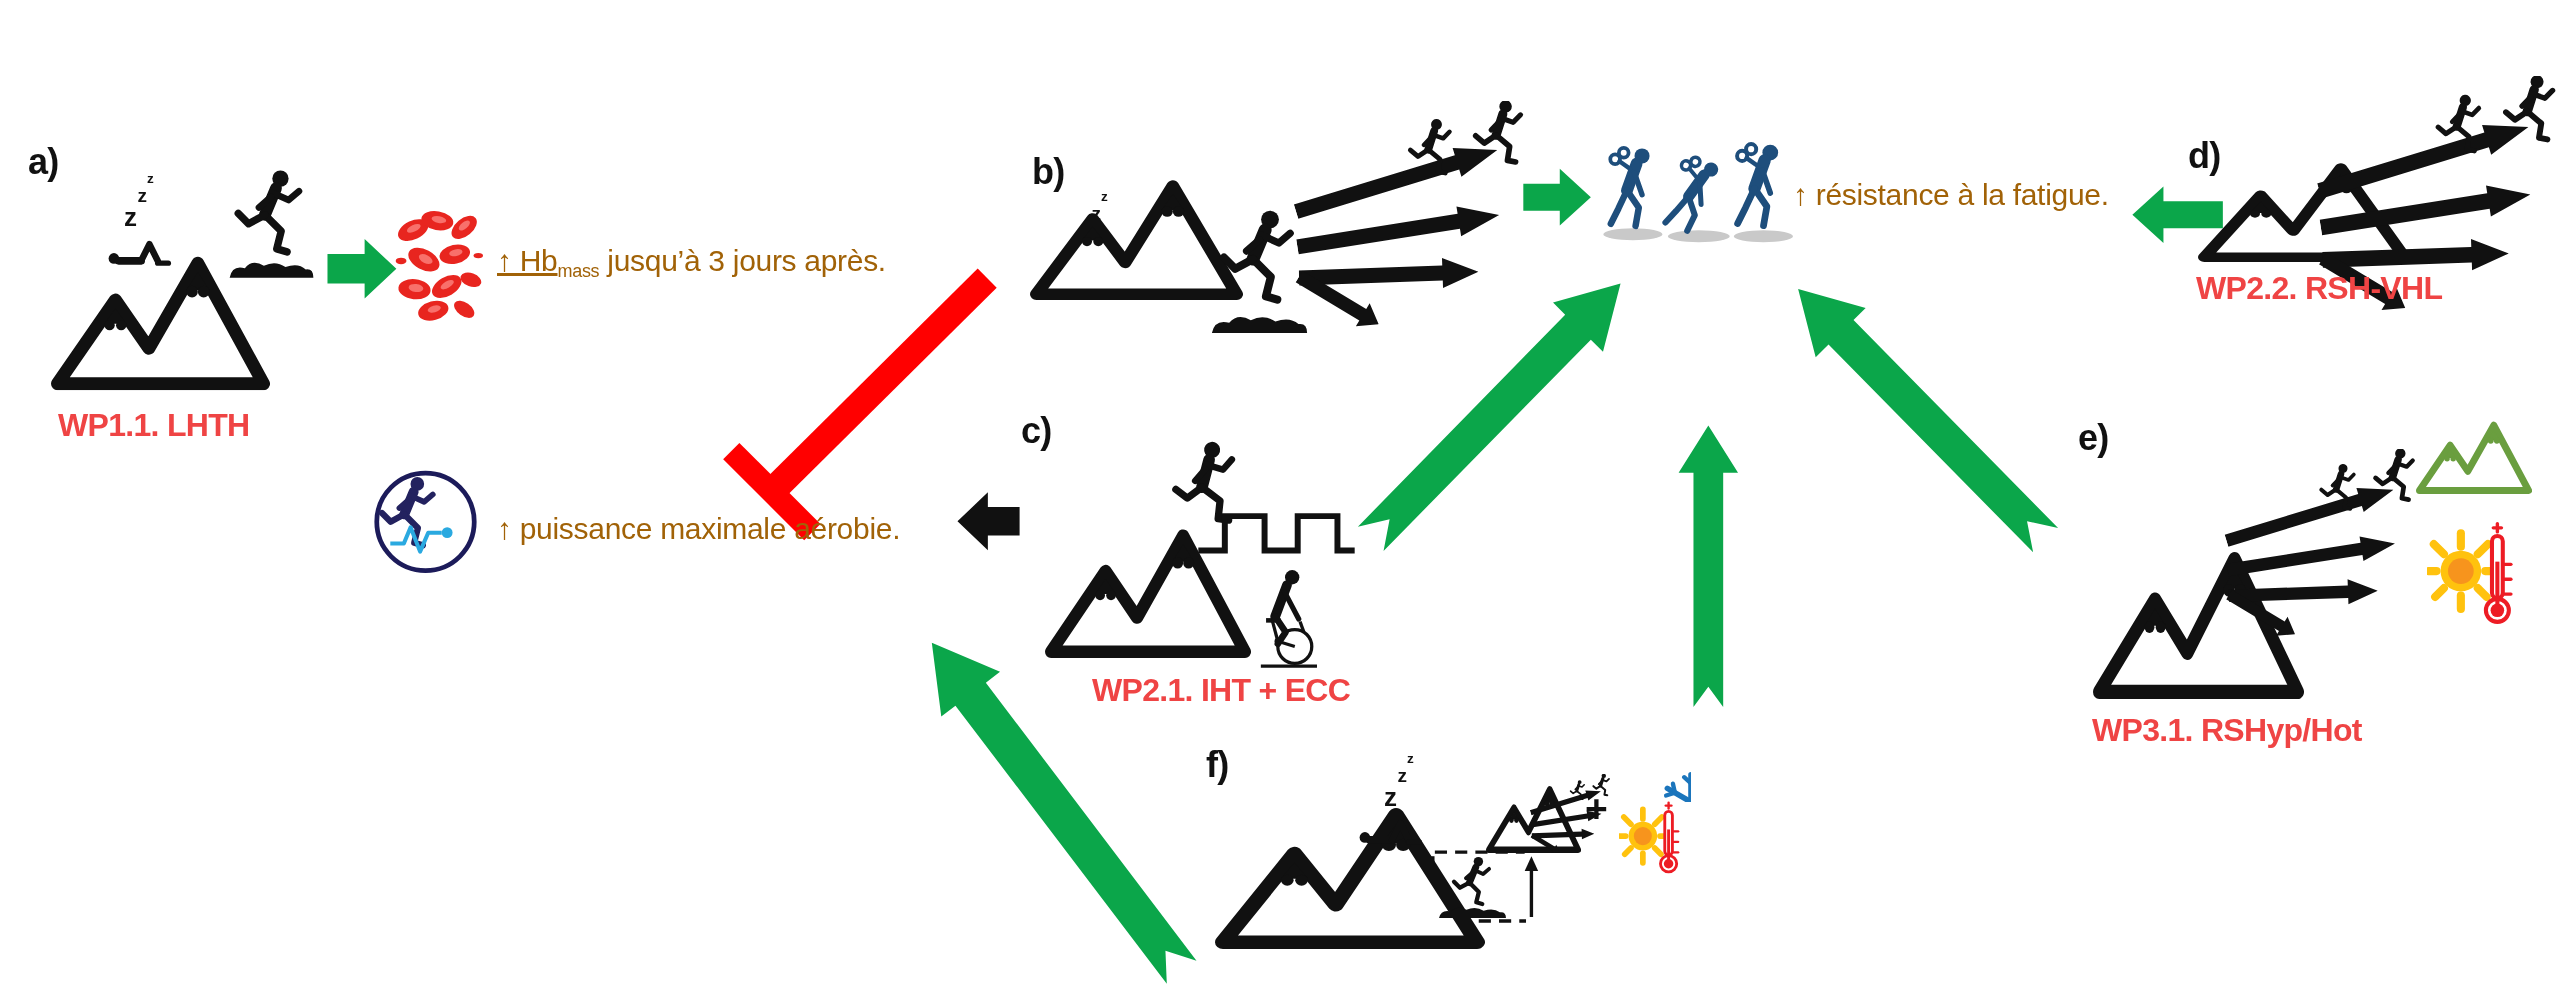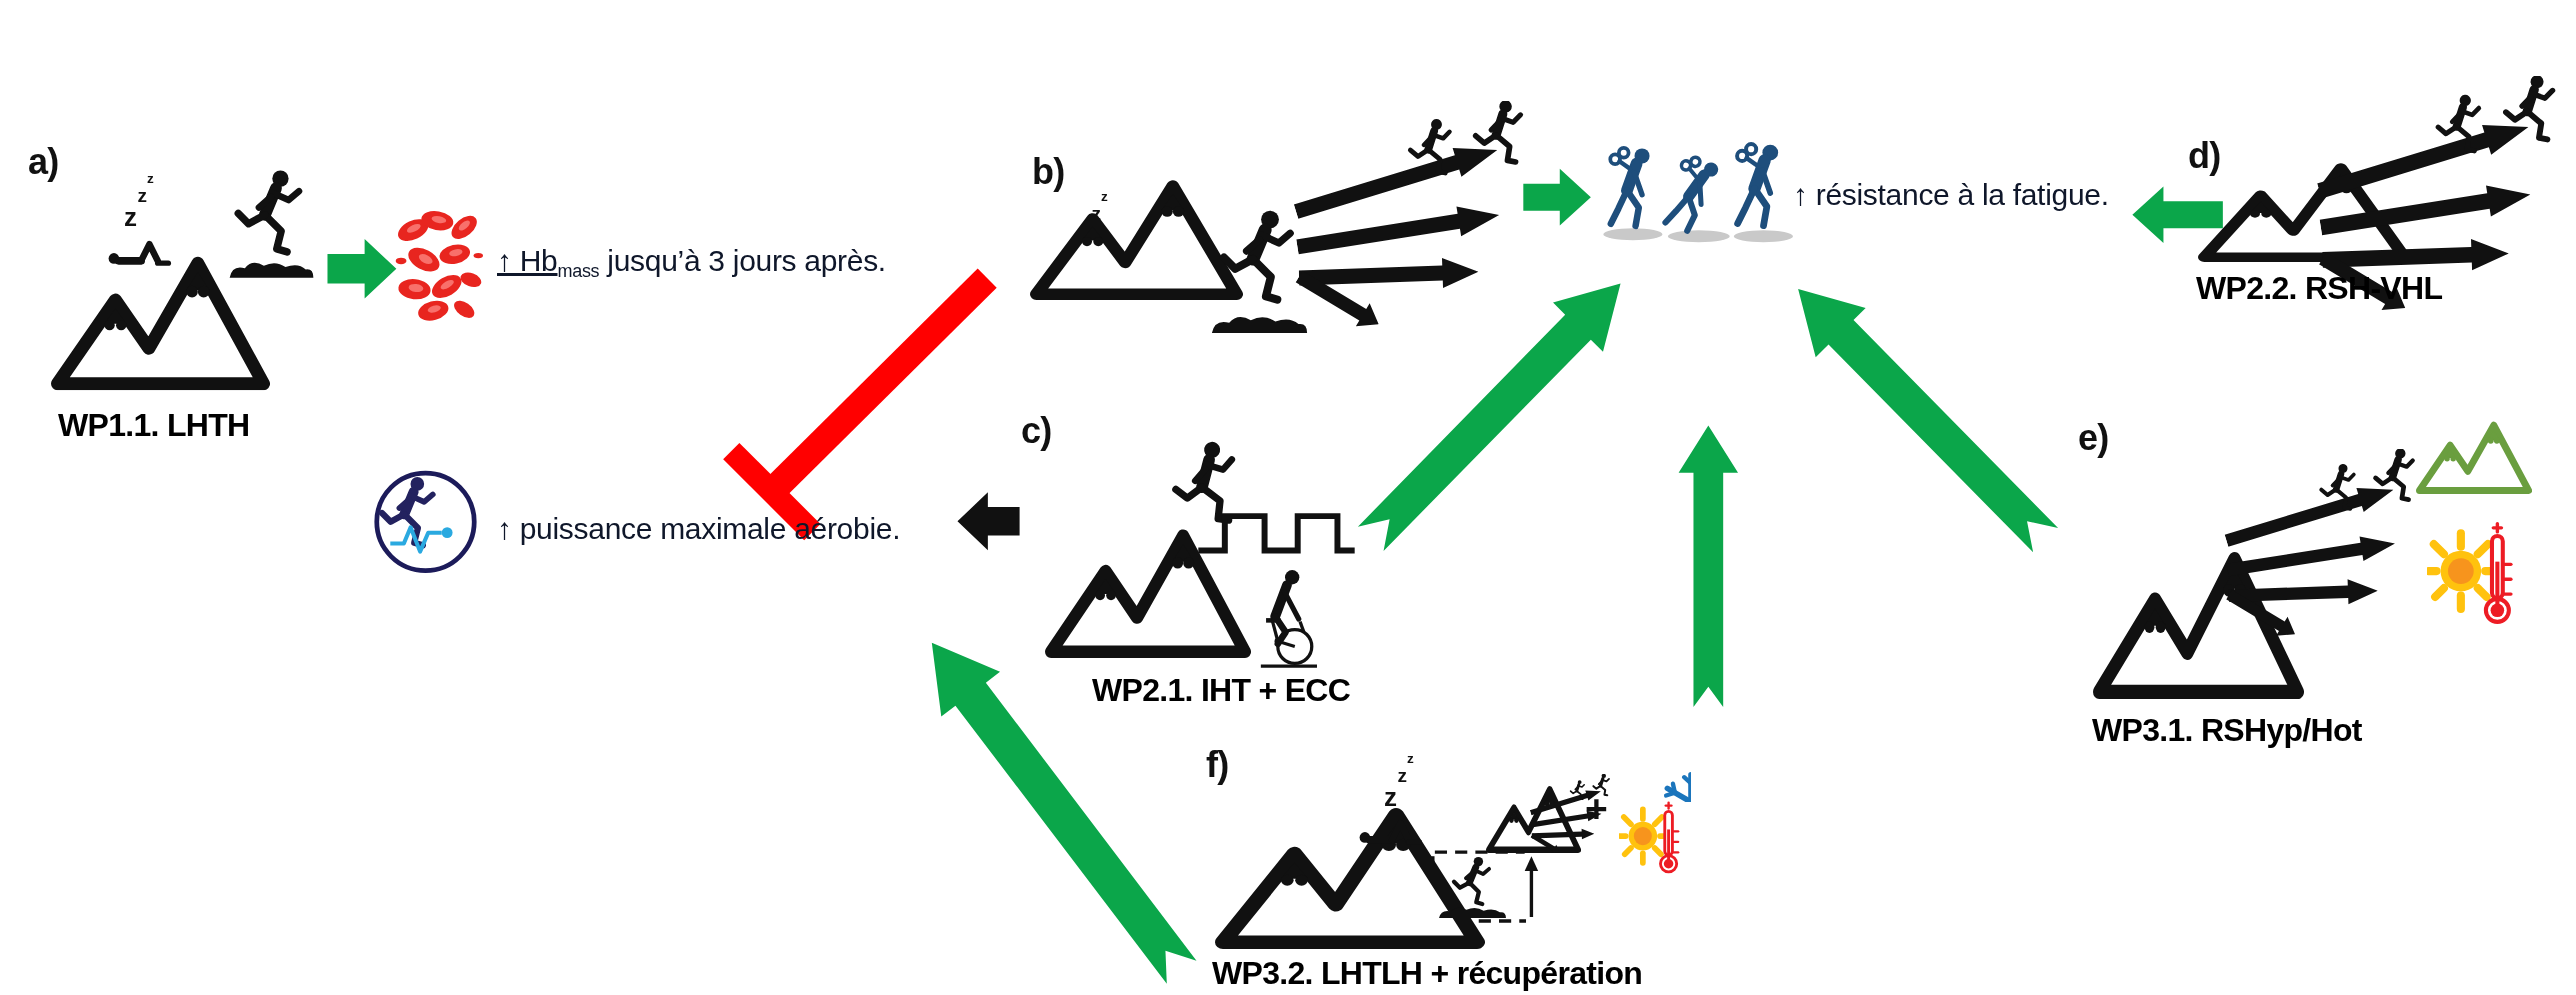--- a/index.html
+++ b/index.html
@@ -6,25 +6,25 @@
   #canvas{
     position:relative;width:2576px;height:996px;background:#ffffff;overflow:hidden;
     font-family:"Liberation Sans", sans-serif;color:#111;
   }
   .abs{position:absolute;}
   .letter{
     position:absolute;font-size:36px;font-weight:bold;color:#111;line-height:1;
     letter-spacing:-0.7px;white-space:nowrap;
   }
   .wplabel{
-    position:absolute;font-size:32px;font-weight:bold;color:#000000;line-height:1.1;
+    position:absolute;font-size:32px;font-weight:bold;color:#ef4444;line-height:1.1;
     letter-spacing:-0.7px;white-space:nowrap;
   }
   .outcome{
-    position:absolute;font-size:30px;font-weight:400;color:#0f172a;line-height:41px;
+    position:absolute;font-size:30px;font-weight:400;color:#a16207;line-height:41px;
     white-space:nowrap;letter-spacing:-0.3px;text-align:right;
   }
   .outcome .up{font-weight:400;text-decoration:underline;}
   .outcome sub{font-size:0.6em;vertical-align:-0.35em;}
   .zzz{position:absolute;width:47px;height:64px;}
   .zzz span{position:absolute;font-weight:bold;color:#111;line-height:1;}
   .zzz .z1{left:0px;top:32px;font-size:26px;}
   .zzz .z2{left:13.5px;top:13.5px;font-size:19px;}
   .zzz .z3{left:23px;top:0px;font-size:13.5px;}
   .plus{
@@ -379,16 +379,15 @@
     <use href="#runner" x="12" y="0" width="82" height="76"></use>
     <use href="#mound" x="0" y="70" width="105" height="24"></use>
   </svg>
   <div class="plus" style="left:1585px;top:789px">+</div>
   <svg class="abs" style="left:1629px;top:740px" width="62" height="62" viewBox="-50 -50 100 100">
       <use href="#snowflake"></use>
     </svg>
   <svg class="abs" style="left:1619px;top:798px" width="62" height="81" viewBox="0 0 130 170">
       <use href="#sunthermo"></use>
     </svg>
-  <div class="wplabel" style="left:1212px;top:956px">WP3.2. LHTLH + récupération</div>
 
 </div>
 
 
 </body></html>

